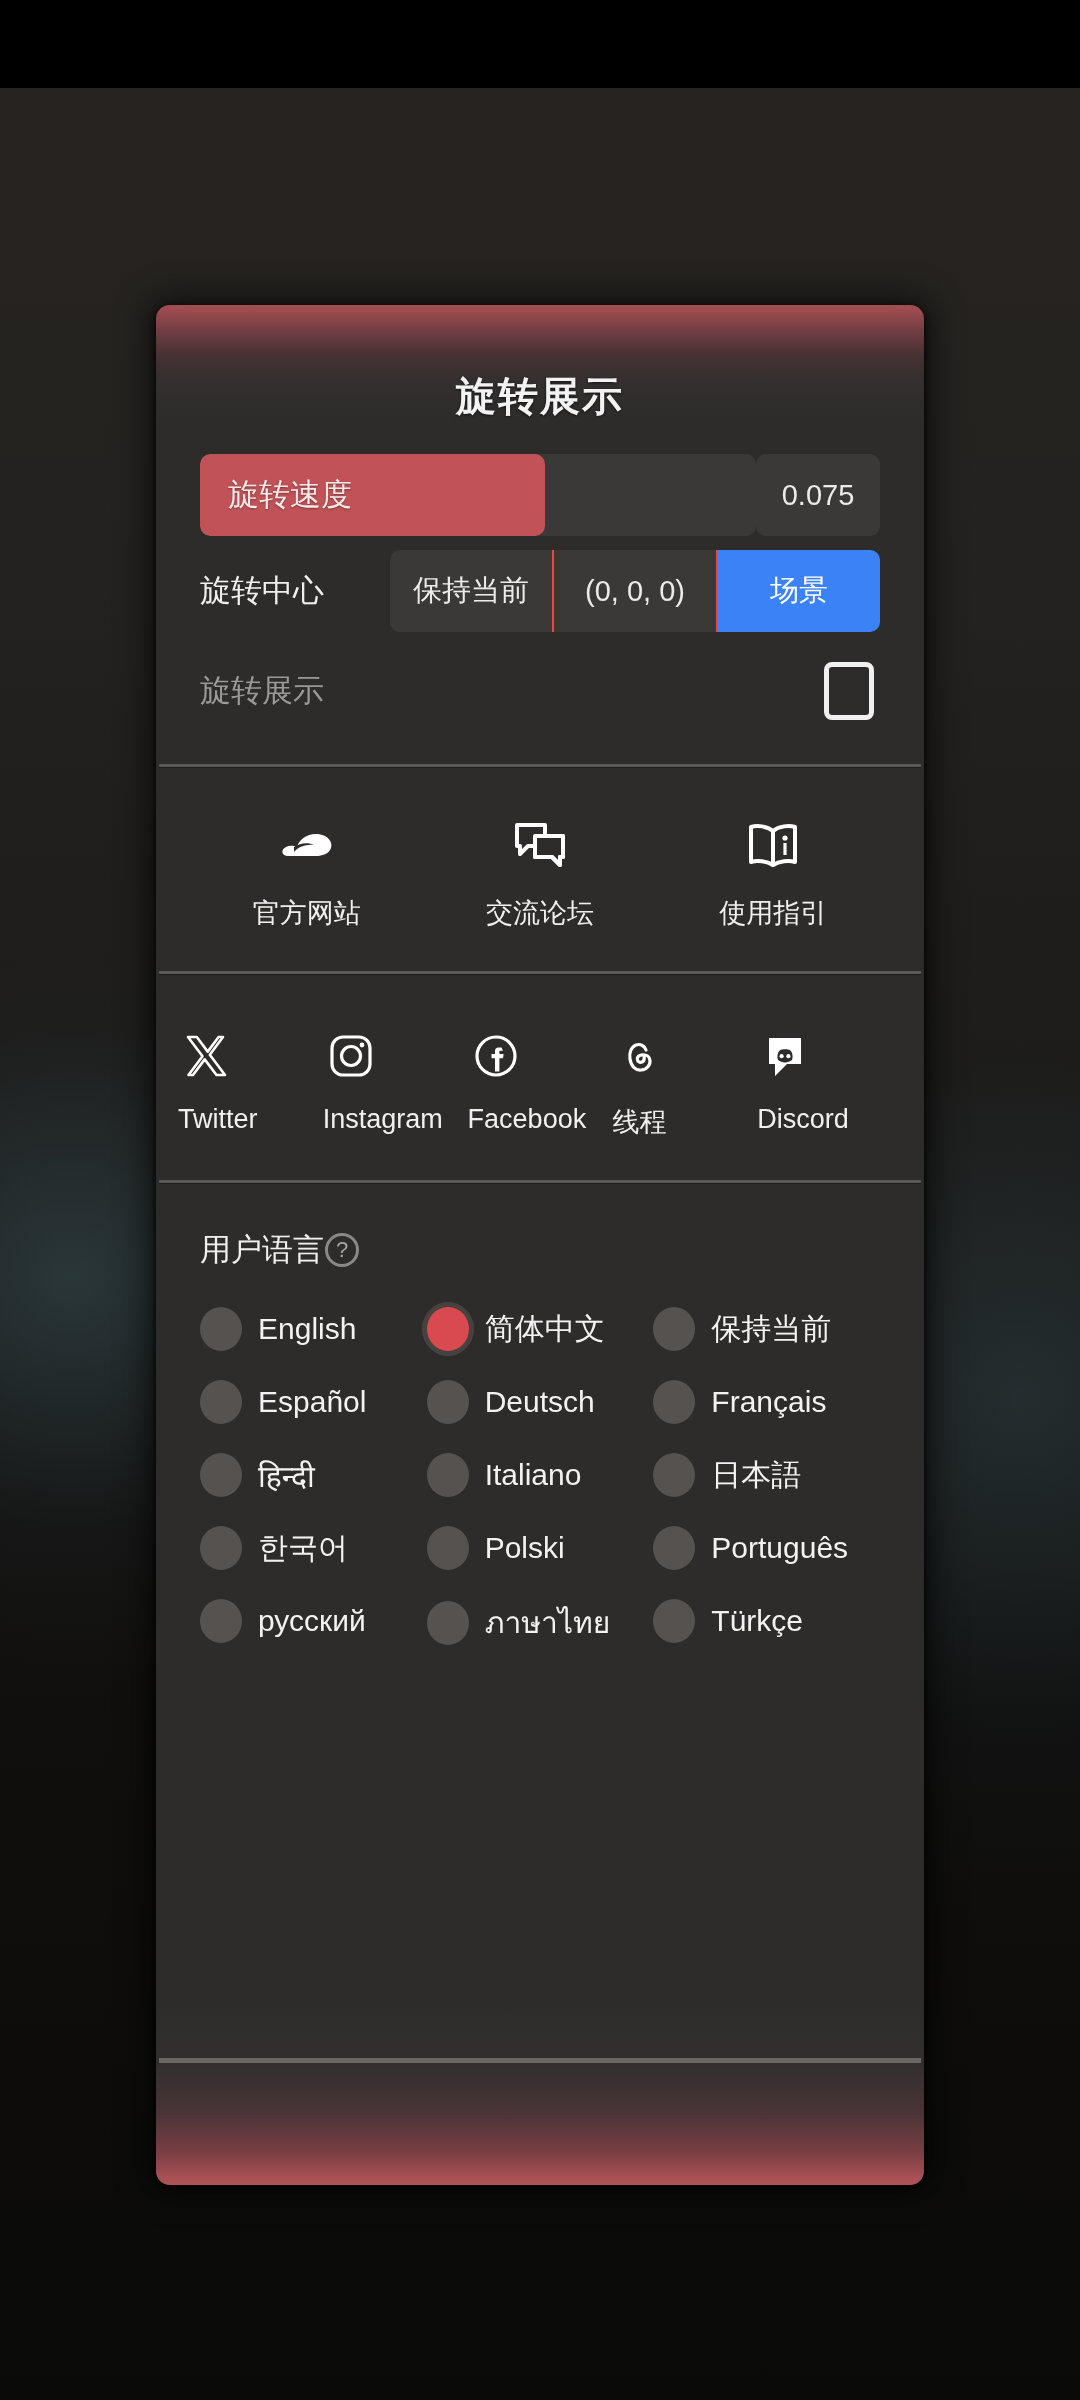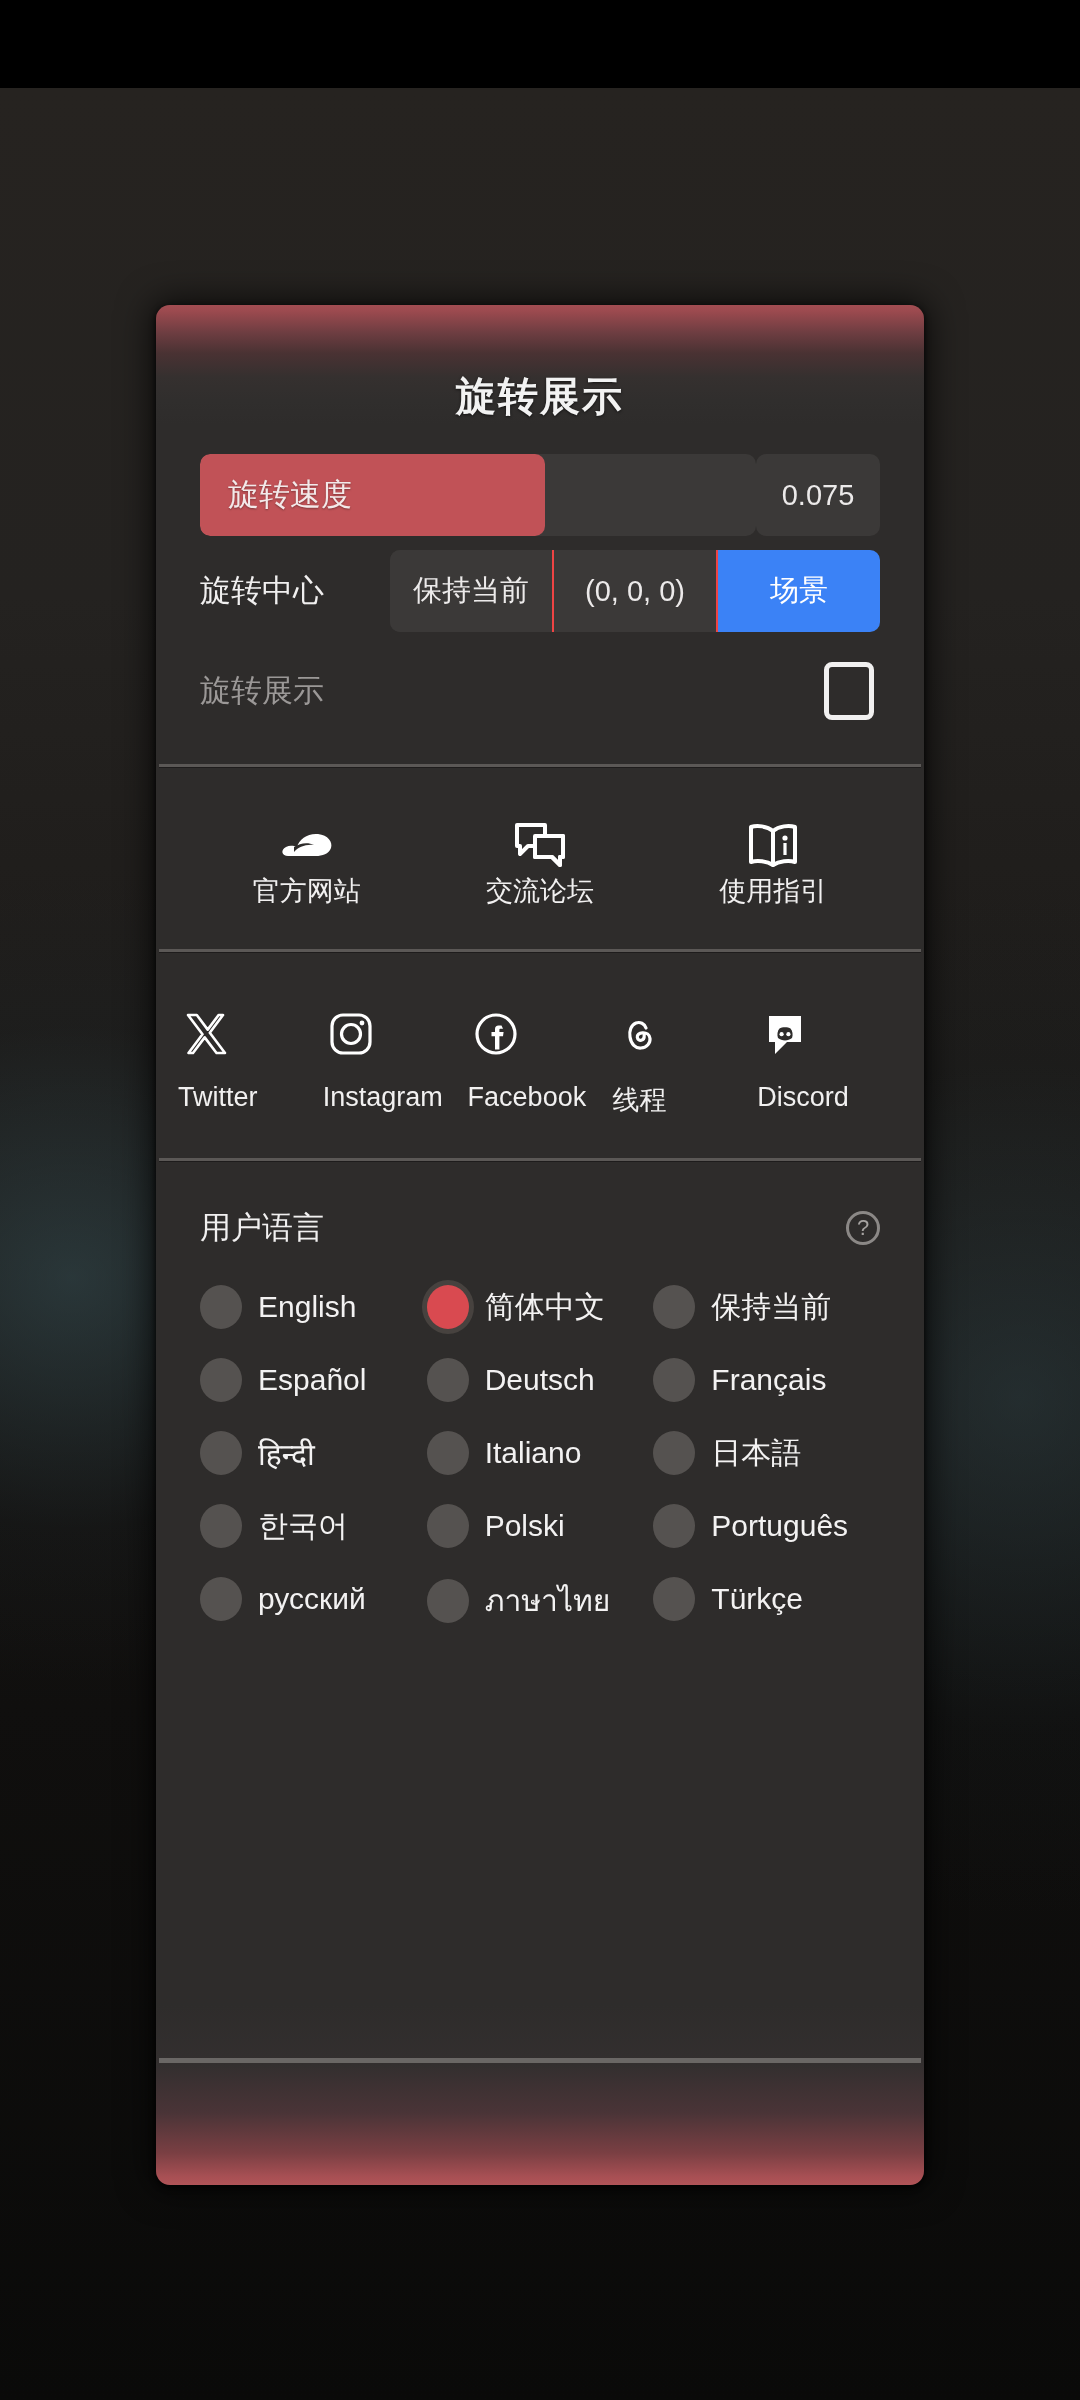--- a/index.html
+++ b/index.html
@@ -179,20 +179,21 @@
   
   .icon-grid {
     display: flex;
     padding: 50px 34px 40px 34px;
   }
   .icon-cell {
     flex: 1;
     display: flex;
     flex-direction: column;
     align-items: center;
+    gap: 22px;
   }
   .icon-glyph {
     width: 56px; height: 56px;
     display: flex; align-items: center; justify-content: center;
     color: #ffffff;
   }
   .icon-glyph svg { display: block; }
   .icon-text {
     color: #f1f0f0;
     font-size: 27px;
@@ -216,21 +217,20 @@
     white-space: nowrap;
   }
 
   
   .lang-wrap { padding: 46px 44px 70px 44px; }
   .lang-head {
     display: flex;
     align-items: center;
     gap: 1px;
     margin-bottom: 36px;
-    justify-content: space-between;
   }
   .lang-head-title {
     color: #f1f0f0;
     font-size: 31px;
   }
   .help-icon {
     width: 34px; height: 34px;
     border: 3px solid #8b8886;
     border-radius: 50%;
     color: #a6a3a1;

